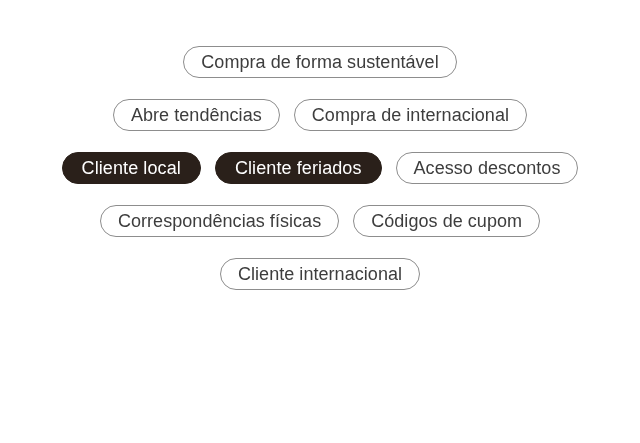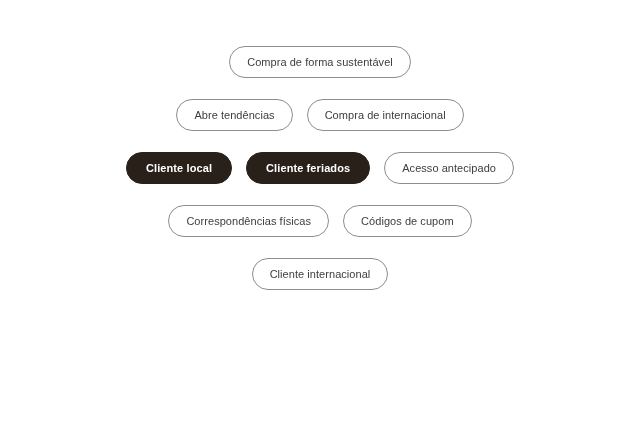--- a/index.html
+++ b/index.html
@@ -44,32 +44,32 @@
     display: inline-flex;
     align-items: center;
     justify-content: center;
     height: 32px;
     box-sizing: border-box;
     padding: 0 17px;
     border-radius: 999px;
     border: 1px solid #8d8d8d;
     background: #ffffff;
     color: #3d3d3d;
-    font-size: 11px;
+    font-size: 18px;
     line-height: 1;
     letter-spacing: 0.05px;
     white-space: nowrap;
     font-weight: 400;
     user-select: none;
   }
   .tag-pill.highlight {
     background: #2a201a;
     border: 1px solid #2a201a;
     color: #ffffff;
-    font-weight: 700;
+    font-weight: 400;
     padding: 0 19px;
     letter-spacing: 0.1px;
   }
 </style>
 </head>
 <body>
 
 <div id="canvas">
   <div class="tag-rows">
 
@@ -79,21 +79,21 @@
 
     <div class="tag-row">
       <div class="tag-pill">Abre tendências</div>
       <div class="tag-pill">Compra de internacional</div>
     </div>
 
 
     <div class="tag-row">
       <div class="tag-pill highlight">Cliente local</div>
       <div class="tag-pill highlight">Cliente feriados</div>
-      <div class="tag-pill">Acesso antecipado</div>
+      <div class="tag-pill">Acesso descontos</div>
     </div>
 
 
     <div class="tag-row">
       <div class="tag-pill">Correspondências físicas</div>
       <div class="tag-pill">Códigos de cupom</div>
     </div>
 
     <div class="tag-row">
       <div class="tag-pill">Cliente internacional</div>

